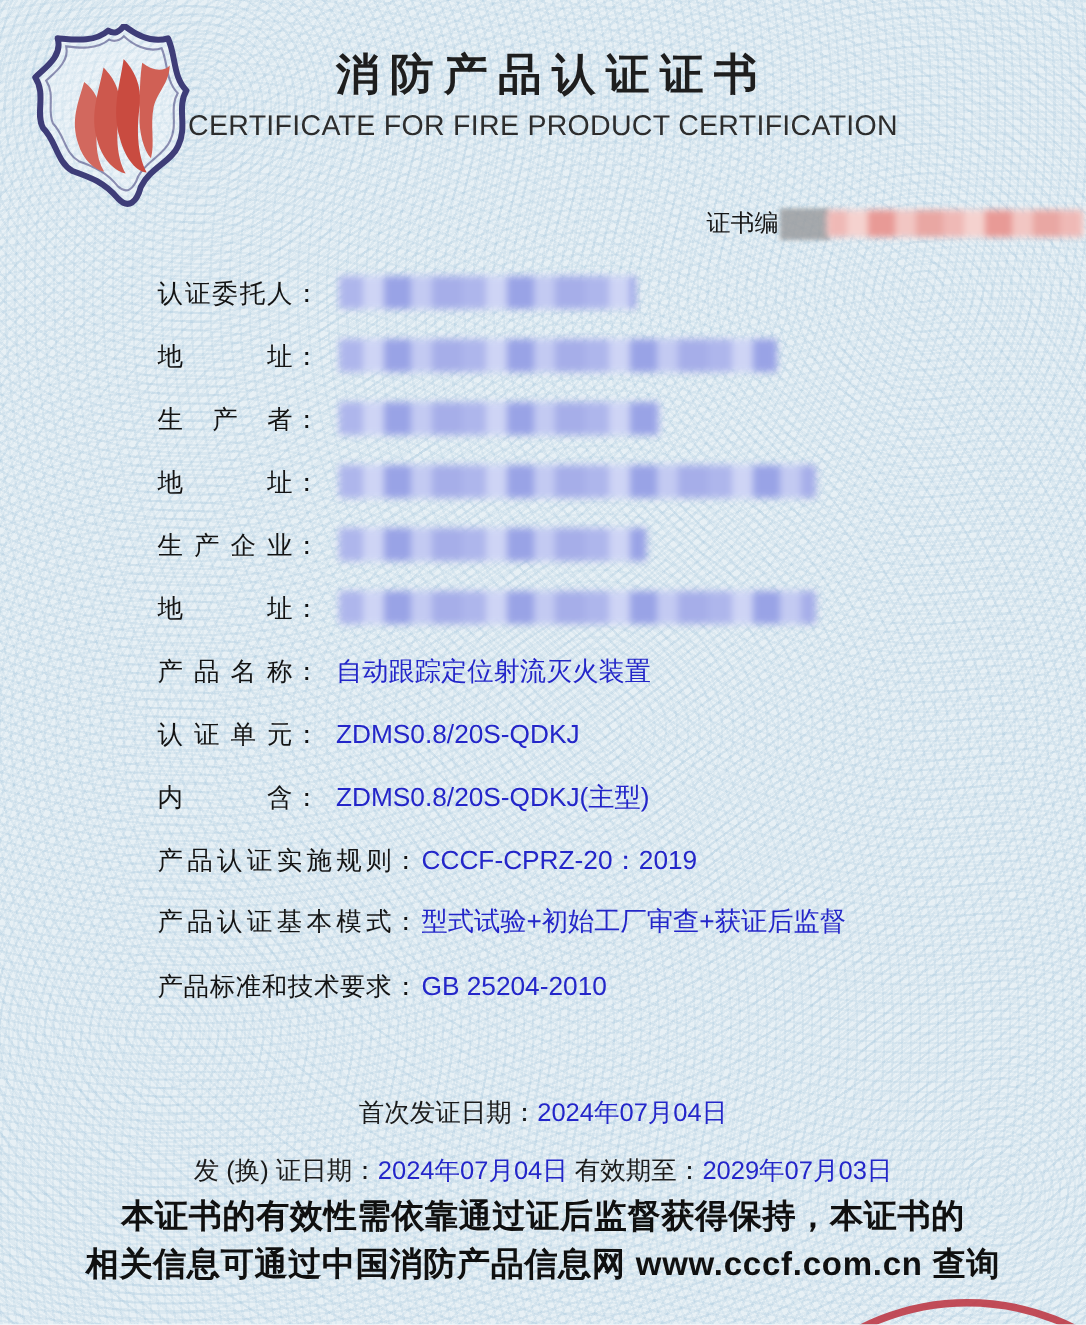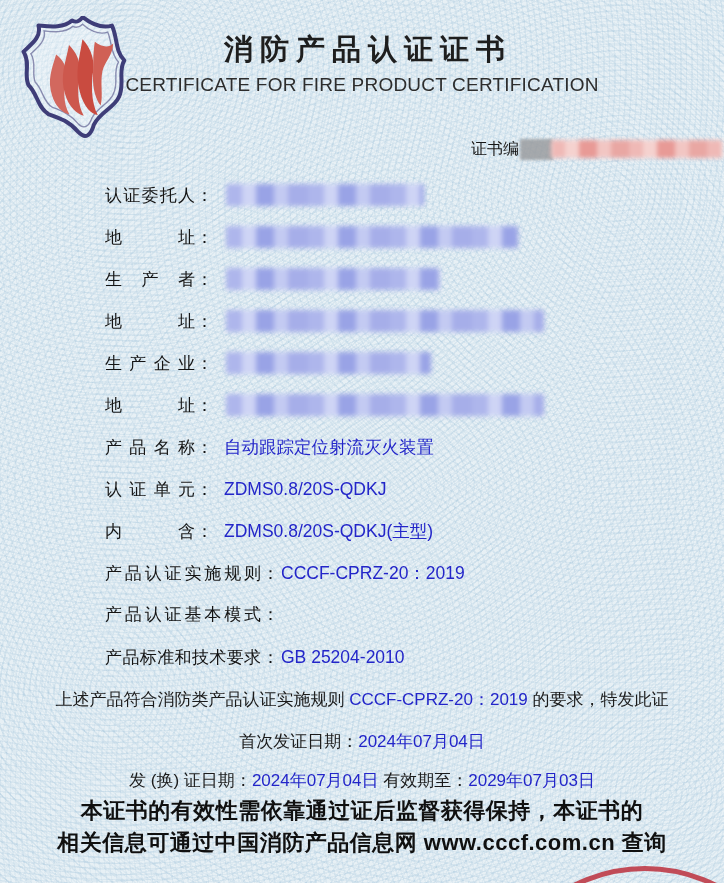--- a/index.html
+++ b/index.html
@@ -123,31 +123,29 @@
         <span class="val">ZDMS0.8/20S-QDKJ(主型)</span>
       </div>
       <div class="row wide" style="top: 561px;">
         <span class="just">产品认证实施规则</span>
         <span class="colon">：</span>
         <span class="val">CCCF-CPRZ-20：2019</span>
       </div>
       <div class="row wide" style="top: 602px;">
         <span class="just">产品认证基本模式</span>
         <span class="colon">：</span>
+        <span class="val">型式试验+初始工厂审查+获证后监督</span>
       </div>
       <div class="row wide" style="top: 645px;">
         <span class="just">产品标准和技术要求</span>
         <span class="colon">：</span>
         <span class="val">GB 25204-2010</span>
       </div>
     </div>
 
-  <div class="center statement">
-    <span>上述产品符合消防类产品认证实施规则 </span><span class="blue">CCCF-CPRZ-20：2019</span><span> 的要求，特发此证</span>
-  </div>
 
   <div class="center first-issue">
     <span>首次发证日期：</span><span class="blue">2024年07月04日</span>
   </div>
 
   <div class="center reissue">
     <span>发 (换) 证日期：</span><span class="blue">2024年07月04日</span><span>&nbsp;有效期至：</span><span class="blue">2029年07月03日</span>
   </div>
 
   <div class="center bold2">相关信息可通过中国消防产品信息网 www.cccf.com.cn 查询</div>

